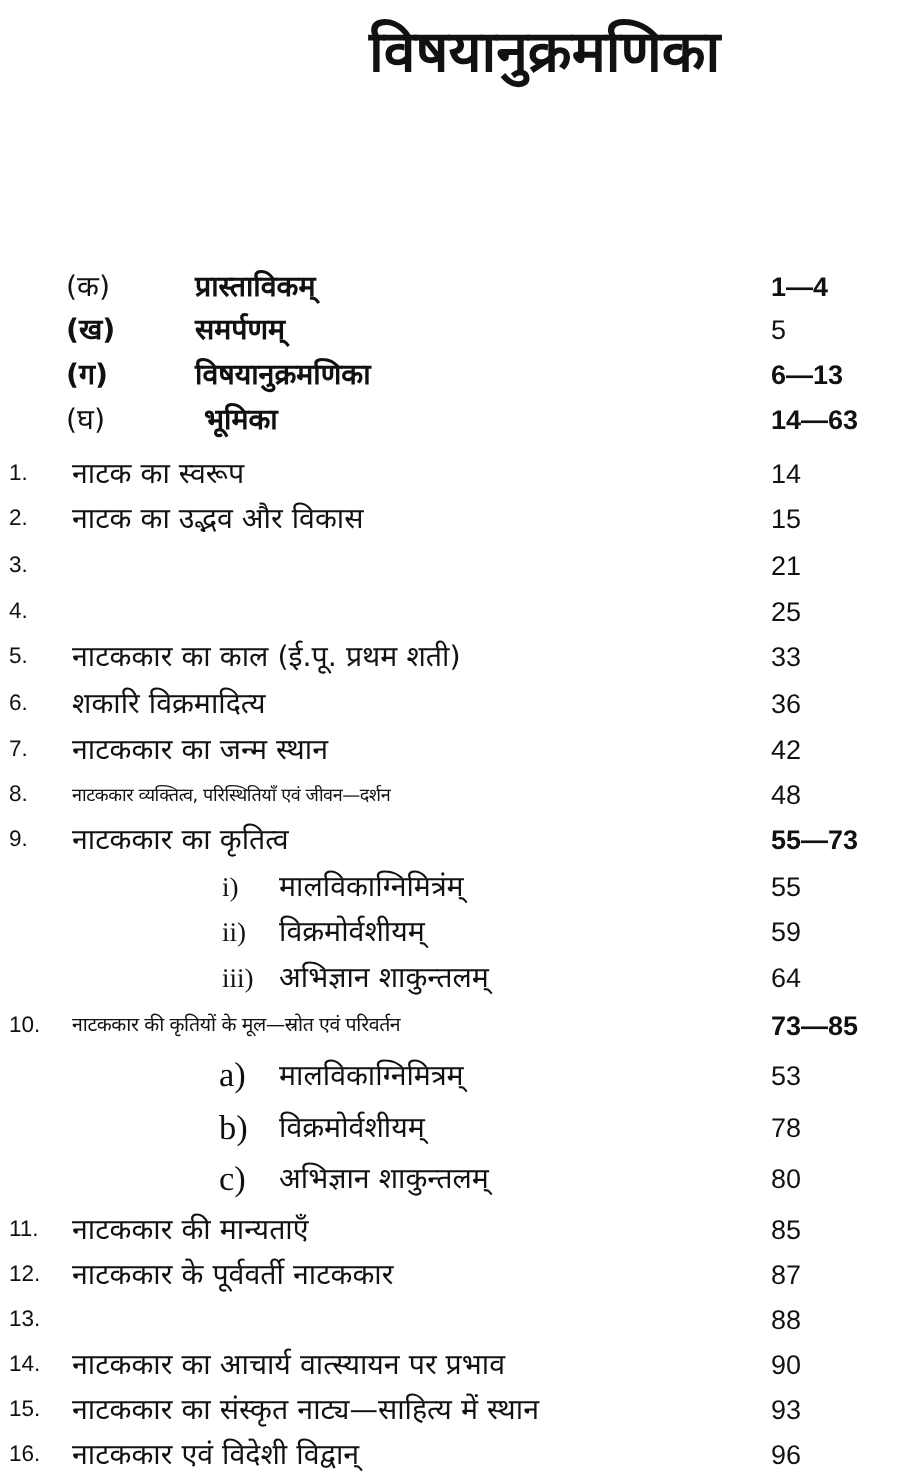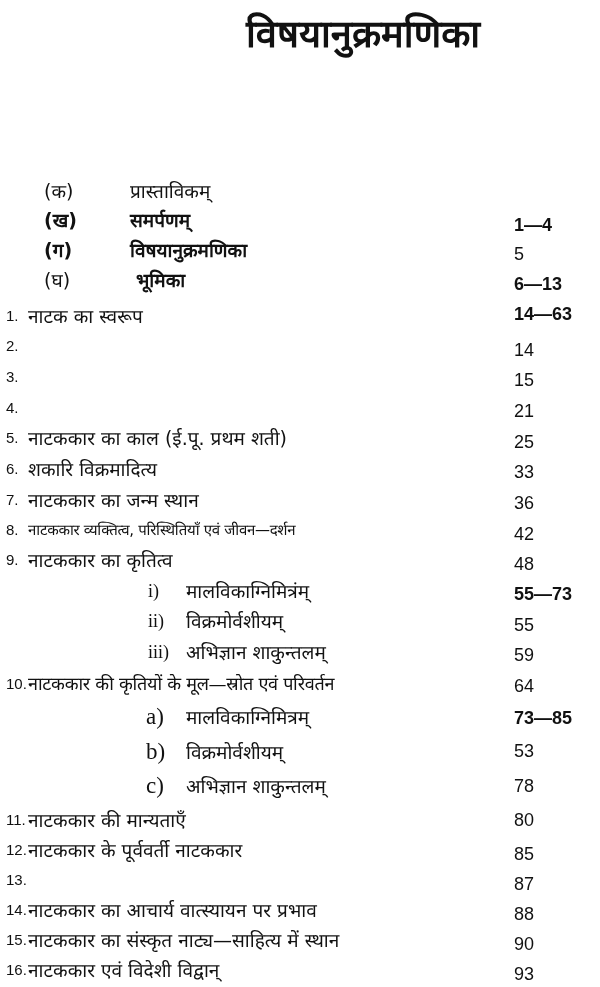--- a/index.html
+++ b/index.html
@@ -9,40 +9,40 @@
       font-family: "DejaVu Sans", "Liberation Sans", sans-serif;
     }
     .title {
       position: absolute; left: 0; width: 600px; top: 6px;
       text-align: center; font-size: 38px; font-weight: bold; letter-spacing: 0px;
       padding-left: 118px; box-sizing: border-box; text-align: left;
     }
     .title span { margin-left: 128px; }
     .row { position: absolute; left: 0; width: 600px; height: 28px; font-size: 19px; line-height: 28px; }
     .row .num { position: absolute; left: 6px; font-family: "Liberation Sans", sans-serif; font-size: 15px; }
-    .row .label { position: absolute; left: 28px; white-space: nowrap; }
-    .row .page { position: absolute; left: 514px; font-family: "Liberation Sans", sans-serif; font-size: 18px; margin-top: 34px; }
+    .row .label { position: absolute; left: 48px; white-space: nowrap; }
+    .row .page { position: absolute; left: 514px; font-family: "Liberation Sans", sans-serif; font-size: 18px; }
     .row.front .num { left: 44px; font-size: 19px; font-family: "DejaVu Sans", sans-serif; }
     .row.front .label { left: 130px; }
     .row .page.bold { font-weight: bold; }
     .row.sub .num { left: 148px; font-family: "Liberation Serif", serif; font-size: 18px; }
     .row.sub .label { left: 186px; }
     .row.sub2 .num { left: 146px; font-family: "Liberation Serif", serif; font-size: 23px; }
     .row.sub2 .label { left: 186px; }
   </style>
 </head>
 <body>
 
 <div class="title"><span>विषयानुक्रमणिका</span></div>
 
 <div>
 
   <div class="row front" style="top:177px">
     <span class="num">(क)</span>
-    <span class="label" style="font-weight:normal">प्रास्ताविकम्</span>
+    <span class="label" style="font-weight:bold">प्रास्ताविकम्</span>
     <span class="page bold">1—4</span>
   </div>
   <div class="row front" style="top:206px">
     <span class="num" style="font-weight:bold">(ख)</span>
     <span class="label" style="font-weight:bold">समर्पणम्</span>
     <span class="page">5</span>
   </div>
   <div class="row front" style="top:236px">
     <span class="num" style="font-weight:bold">(ग)</span>
     <span class="label" style="font-weight:bold">विषयानुक्रमणिका</span>
@@ -54,20 +54,21 @@
     <span class="page bold">14—63</span>
   </div>
 
   <div class="row" style="top:302px">
     <span class="num">1.</span>
     <span class="label">नाटक का स्वरूप</span>
     <span class="page">14</span>
   </div>
   <div class="row" style="top:332px">
     <span class="num">2.</span>
+    <span class="label">नाटक का उद्भव और विकास</span>
     <span class="page">15</span>
   </div>
   <div class="row" style="top:363px">
     <span class="num">3.</span>
     <span class="page">21</span>
   </div>
   <div class="row" style="top:394px">
     <span class="num">4.</span>
     <span class="page">25</span>
   </div>
@@ -81,21 +82,21 @@
     <span class="label">शकारि विक्रमादित्य</span>
     <span class="page">36</span>
   </div>
   <div class="row" style="top:486px">
     <span class="num">7.</span>
     <span class="label">नाटककार का जन्म स्थान</span>
     <span class="page">42</span>
   </div>
   <div class="row" style="top:516px">
     <span class="num">8.</span>
-    <span class="label" style="font-size:15px;letter-spacing:-0.3px">नाटककार व्यक्तित्व, परिस्थितियाँ एवं जीवन—दर्शन</span>
+    <span class="label" style="font-size:12px;letter-spacing:-0.3px">नाटककार व्यक्तित्व, परिस्थितियाँ एवं जीवन—दर्शन</span>
     <span class="page">48</span>
   </div>
   <div class="row" style="top:546px">
     <span class="num">9.</span>
     <span class="label">नाटककार का कृतित्व</span>
     <span class="page bold">55—73</span>
   </div>
   <div class="row sub" style="top:577px">
     <span class="num">i)</span>
     <span class="label">मालविकाग्निमित्रंम्</span>
@@ -106,21 +107,21 @@
     <span class="label">विक्रमोर्वशीयम्</span>
     <span class="page">59</span>
   </div>
   <div class="row sub" style="top:638px">
     <span class="num">iii)</span>
     <span class="label">अभिज्ञान शाकुन्तलम्</span>
     <span class="page">64</span>
   </div>
   <div class="row" style="top:670px">
     <span class="num">10.</span>
-    <span class="label" style="font-size:18px;letter-spacing:-0.3px">नाटककार की कृतियों के मूल—स्रोत एवं परिवर्तन</span>
+    <span class="label" style="font-size:13px;letter-spacing:-0.3px">नाटककार की कृतियों के मूल—स्रोत एवं परिवर्तन</span>
     <span class="page bold">73—85</span>
   </div>
   <div class="row sub2" style="top:703px">
     <span class="num">a)</span>
     <span class="label">मालविकाग्निमित्रम्</span>
     <span class="page">53</span>
   </div>
   <div class="row sub2" style="top:738px">
     <span class="num">b)</span>
     <span class="label">विक्रमोर्वशीयम्</span>

